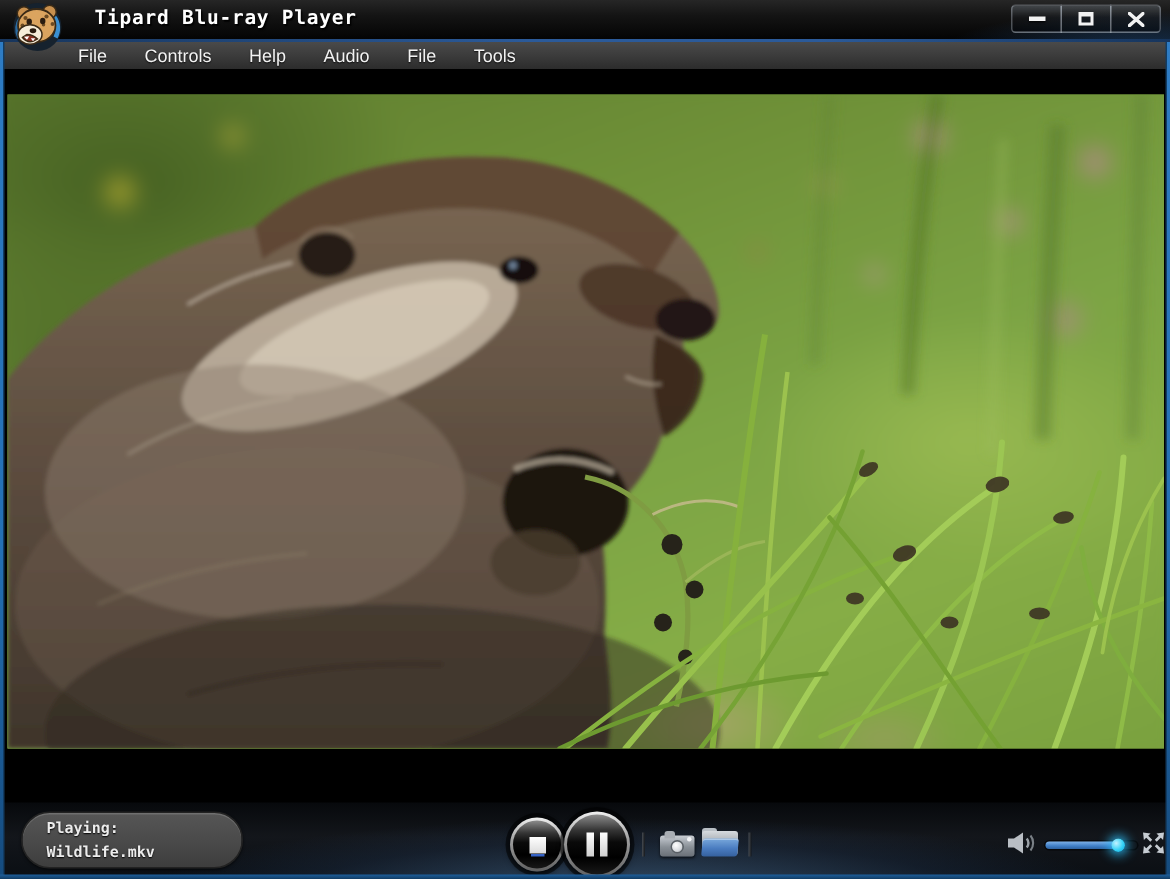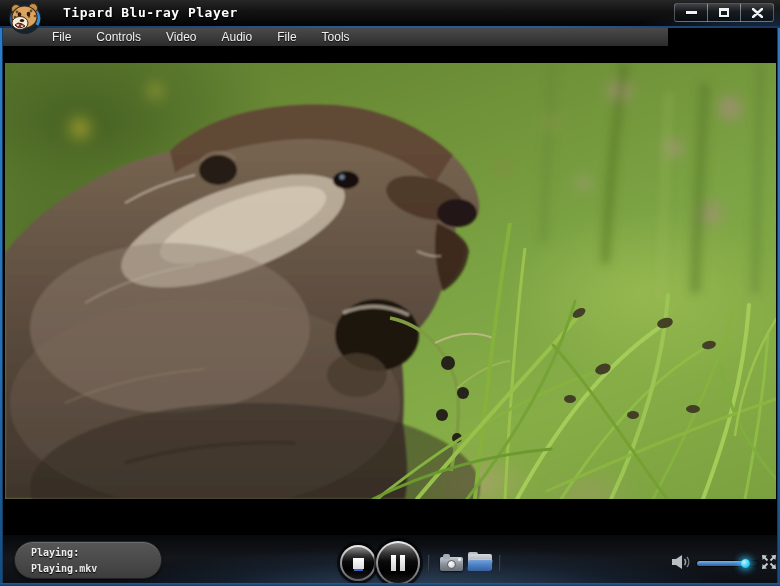--- a/index.html
+++ b/index.html
@@ -20,21 +20,21 @@
     background:linear-gradient(180deg,rgba(130,140,150,.35),rgba(30,34,40,.25) 45%,rgba(0,0,0,.45));
     display:flex;align-items:center;justify-content:center;cursor:pointer;}
   .winbtn:first-child{border-radius:3px 0 0 3px;}
   .winbtn:last-child{border-radius:0 3px 3px 0;}
   .glyph-min{width:11px;height:3px;background:#f2f2f2;box-shadow:0 1px 1px rgba(0,0,0,.7);}
   .glyph-max{width:10px;height:9px;border:2px solid #f2f2f2;border-top-width:3px;box-shadow:0 1px 1px rgba(0,0,0,.7);}
 
   
   .bluesep{position:absolute;left:0;top:26px;width:780px;height:2px;
     background:linear-gradient(90deg,#17355c,#2b5a99 45%,#2b5a99 70%,#17355c);}
-  .menubar{position:absolute;left:0;top:28px;width:668px;height:18px;
+  .menubar{position:absolute;left:0;top:28px;width:780px;height:18px;
     background:linear-gradient(180deg,#4a4a4a 0%,#3a3a3a 55%,#2c2c2c 100%);
     display:flex;align-items:center;gap:25px;padding-left:52px;}
   .menu-item{color:#f2f2f2;font-size:12px;text-shadow:0 1px 1px rgba(0,0,0,.8);cursor:pointer;white-space:nowrap;}
 
   
   .video-frame{position:absolute;left:0;top:46px;width:780px;height:466px;background:#000;}
   .video-content{position:absolute;left:5px;top:17px;width:771px;height:436px;overflow:hidden;background:#6f9138;}
   .meadow{position:absolute;left:-12px;top:-12px;width:795px;height:460px;filter:blur(7px);
     background-image:
       radial-gradient(circle 45px at 162px 342px,rgba(236,212,34,.95),rgba(236,212,34,0) 70%),
@@ -178,21 +178,21 @@
     <ellipse cx="16" cy="19.5" rx="2.2" ry="1.6" fill="#2a1c10"></ellipse>
     <path d="M9,24 Q13,29 19,25 Q16,22 12,22 Z" fill="#8a2f23" stroke="#3a2a16" stroke-width="1"></path>
     <path d="M10,23.5 L12,25.5 L13.5,23.2 Z" fill="#fff"></path>
     <path d="M17.5,24.5 L16,26.5 L14.5,24.5 Z" fill="#fff"></path>
   </svg>
 
   <div class="bluesep"></div>
   <div class="menubar">
     <span class="menu-item">File</span>
     <span class="menu-item">Controls</span>
-    <span class="menu-item">Video</span>
+    <span class="menu-item">Help</span>
     <span class="menu-item">Audio</span>
     <span class="menu-item">File</span>
     <span class="menu-item">Tools</span>
   </div>
 
   <div class="video-frame">
     <div class="video-content">
       <div class="meadow"></div>
       <svg class="scene" viewBox="0 0 771 436">
         <defs>
@@ -285,21 +285,21 @@
           <ellipse cx="688" cy="346" rx="7" ry="4"></ellipse>
         </g>
       </svg>
     </div>
   </div>
 
 
   <div class="controlbar">
     <div class="pill">
       <span class="l1">Playing:</span>
-      <span class="l2">Playing.mkv</span>
+      <span class="l2">Wildlife.mkv</span>
     </div>
 
     <div class="roundbtn btn-stop">
       <div class="inner">
         <span class="glyph-stop"></span>
       </div>
     </div>
     <div class="roundbtn btn-pause">
       <div class="inner">
         <span class="glyph-pause">

